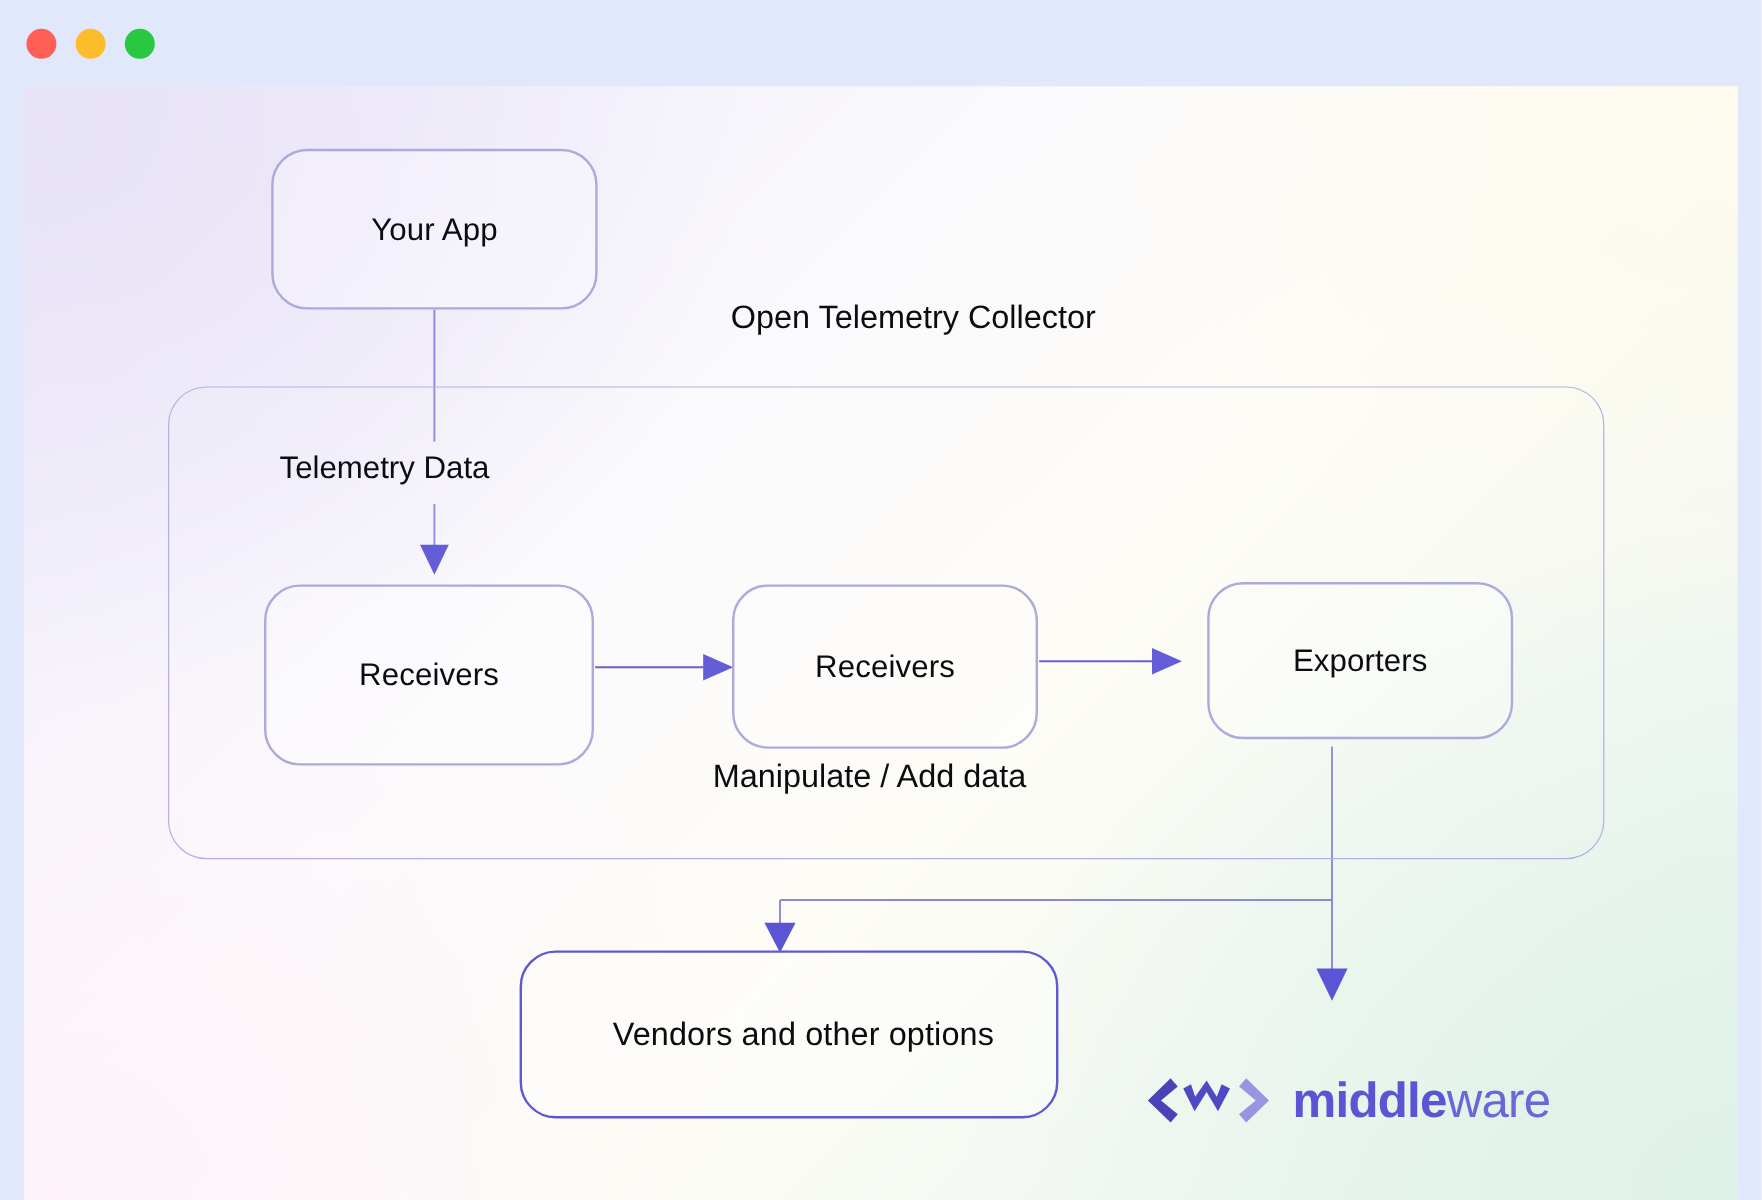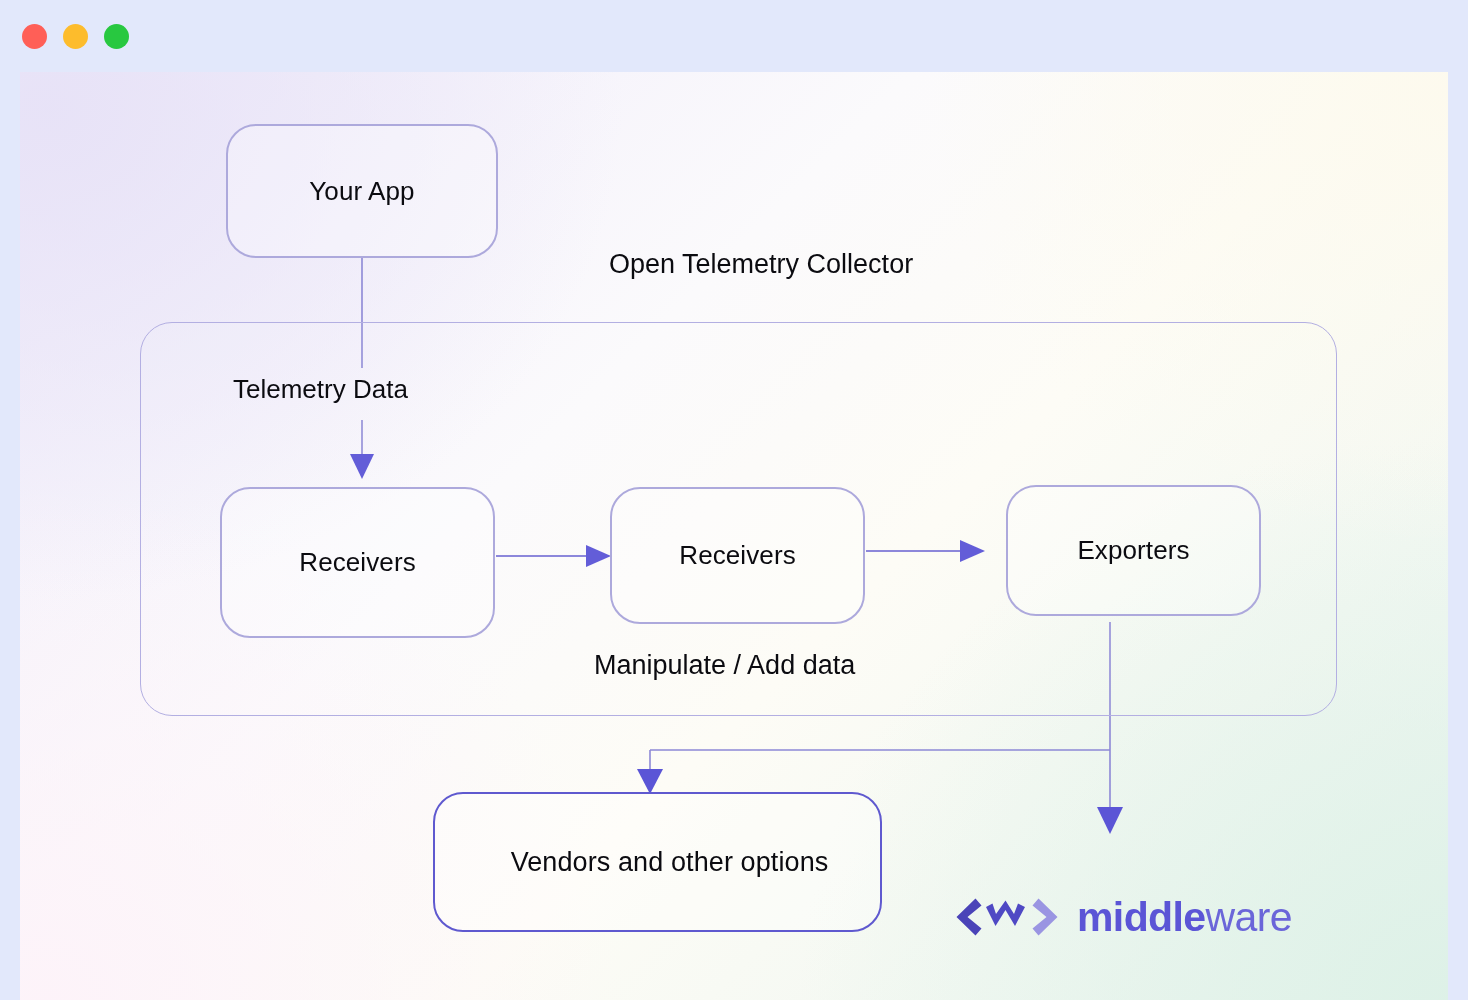--- a/index.html
+++ b/index.html
@@ -87,21 +87,21 @@
 
   
   .flabel {
     position: absolute;
     color: #0B0B10;
     font-size: 26px;
     white-space: nowrap;
   }
   #label-collector-title { left: 589px; top: 177px; font-size: 27px; }
   #label-telemetry-data  { left: 213px; top: 302px; }
-  #label-manipulate      { left: 574px; top: 578px; font-size: 27px; }
+  #label-manipulate      { left: 574px; top: 560px; font-size: 27px; }
 
   
   #middleware-logo {
     position: absolute;
     left: 935px; top: 822px;
     display: flex;
     align-items: center;
     gap: 18px;
   }
   #middleware-logo .mark { display: block; }

